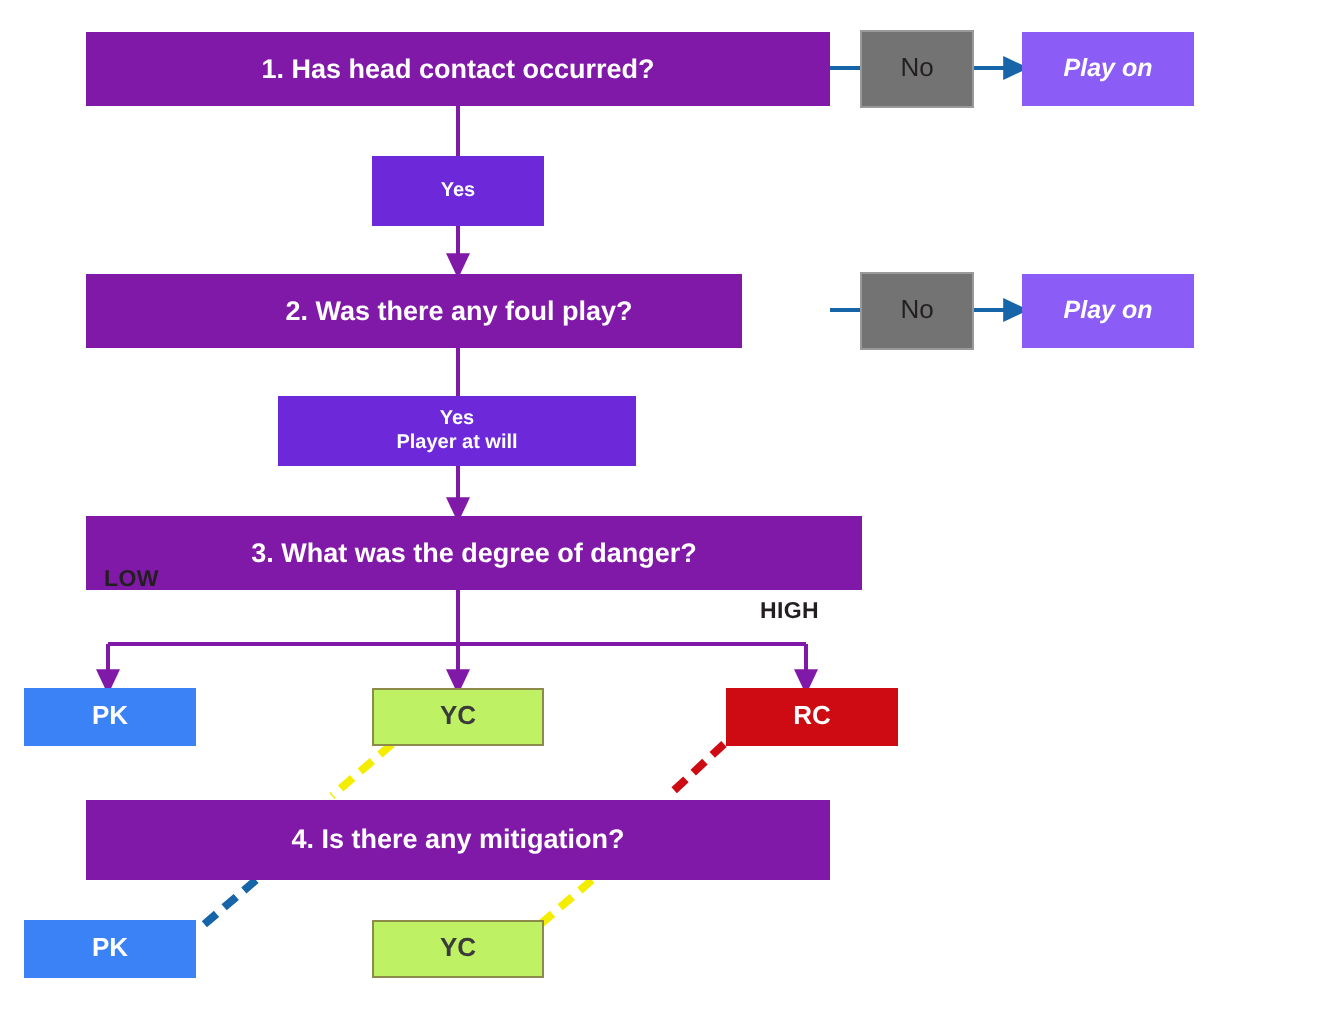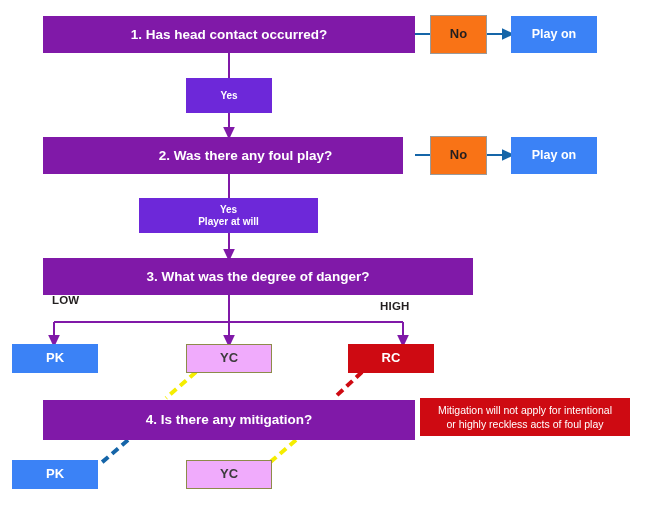--- a/index.html
+++ b/index.html
@@ -32,40 +32,41 @@
     font-weight: bold;
     font-size: 13.5px;
   }
   .yes-box {
     background: #6d28d9;
     color: #ffffff;
     font-weight: bold;
     font-size: 10px;
   }
   .no-box {
-    background: #f97316;
+    background: #737373;
     border: 1.5px solid #9a9a9a;
     color: #231f20;
-    font-weight: bold;
+    font-weight: normal;
     font-size: 13px;
   }
   .play-box {
-    background: #3b82f6;
+    background: #8b5cf6;
     color: #ffffff;
     font-weight: bold;
     font-size: 12.5px;
+    font-style: italic;
   }
   .pk-box {
     background: #3b82f6;
     color: #ffffff;
     font-weight: bold;
     font-size: 13px;
   }
   .yc-box {
-    background: #f0abfc;
+    background: #bef264;
     border: 1.5px solid #8d8b4a;
     color: #3b3b3b;
     font-weight: bold;
     font-size: 13px;
   }
   .rc-box {
     background: #CE0A12;
     color: #ffffff;
     font-weight: bold;
     font-size: 13px;
@@ -139,43 +140,39 @@
 
     <line x1="296" y1="440" x2="268" y2="464" stroke="#F5ED00" stroke-width="4" stroke-dasharray="8,5"></line>
   </svg>
 
   <div class="box q-box" style="left:43px; top:16px; width:372px; height:37px;">1. Has head contact occurred?</div>
   <div class="box no-box" style="left:430px; top:15px; width:57px; height:39px;">No</div>
   <div class="box play-box" style="left:511px; top:16px; width:86px; height:37px;">Play on</div>
 
   <div class="box yes-box" style="left:186px; top:78px; width:86px; height:35px;">Yes</div>
 
-  <div class="box q-box" style="left:43px; top:137px; width:360px; height:37px;padding-left:45px;">2. Was there any foul play?</div>
+  <div class="box q-box" style="left:43px; top:137px; width:328px; height:37px;padding-left:45px;">2. Was there any foul play?</div>
   <div class="box no-box" style="left:430px; top:136px; width:57px; height:39px;">No</div>
   <div class="box play-box" style="left:511px; top:137px; width:86px; height:37px;">
     <span>Play on</span>
   </div>
 
   <div class="box yes-box" style="left:139px; top:198px; width:179px; height:35px; flex-direction:column;">
     <span>Yes</span>
     <span>Player at will</span>
   </div>
 
-  <div class="box q-box" style="left:43px; top:258px; width:430px; height:37px;">3. What was the degree of danger?</div>
+  <div class="box q-box" style="left:43px; top:258px; width:388px; height:37px;">3. What was the degree of danger?</div>
 
-  <div class="branch-label" style="left:52px; top:294px;text-align:right;">LOW</div>
+  <div class="branch-label" style="left:52px; top:284px;text-align:right;">LOW</div>
   <div class="branch-label" style="left:369px; top:300px;padding-left:11px;">HIGH</div>
 
   <div class="box pk-box" style="left:12px; top:344px; width:86px; height:29px;">PK</div>
   <div class="box yc-box" style="left:186px; top:344px; width:86px; height:29px;">YC</div>
-  <div class="box rc-box" style="left:348px; top:344px; width:86px; height:29px;">RC</div>
+  <div class="box rc-box" style="left:363px; top:344px; width:86px; height:29px;">RC</div>
 
   <div class="box q-box" style="left:43px; top:400px; width:372px; height:40px;">4. Is there any mitigation?</div>
 
-  <div class="box note-box" style="left:420px; top:398px; width:210px; height:38px; flex-direction:column;">
-    <span>Mitigation will not apply for intentional</span>
-    <span>or highly reckless acts of foul play</span>
-  </div>
 
   <div class="box pk-box" style="left:12px; top:460px; width:86px; height:29px;">PK</div>
   <div class="box yc-box" style="left:186px; top:460px; width:86px; height:29px;">YC</div>
 
 </div>
 
 </body></html>

